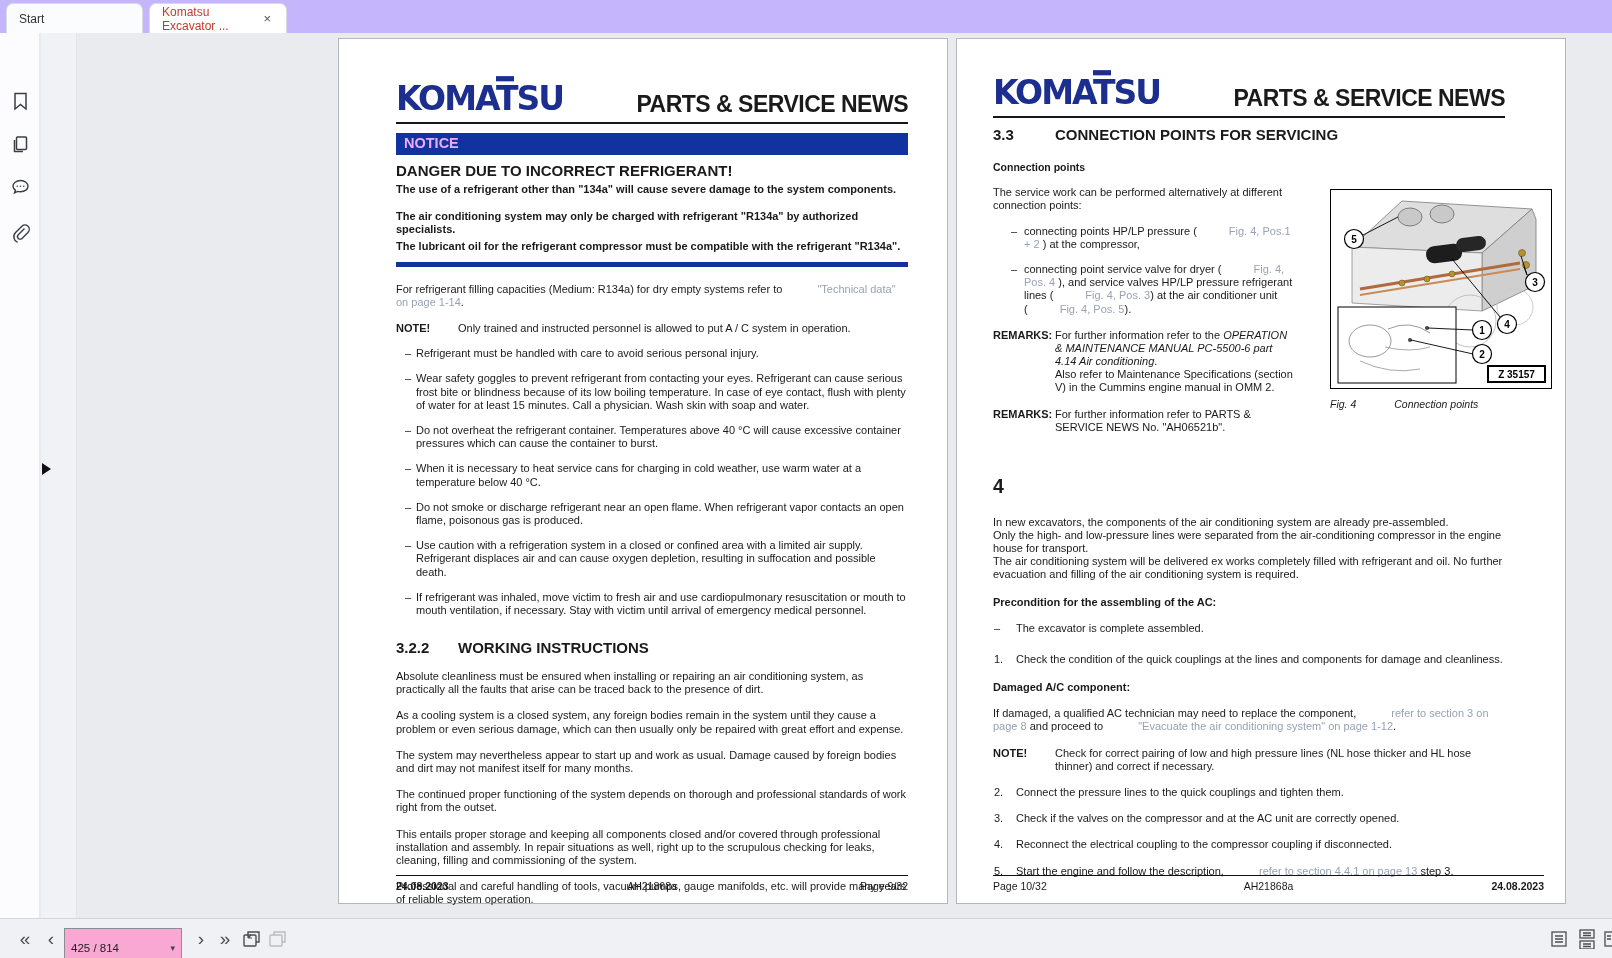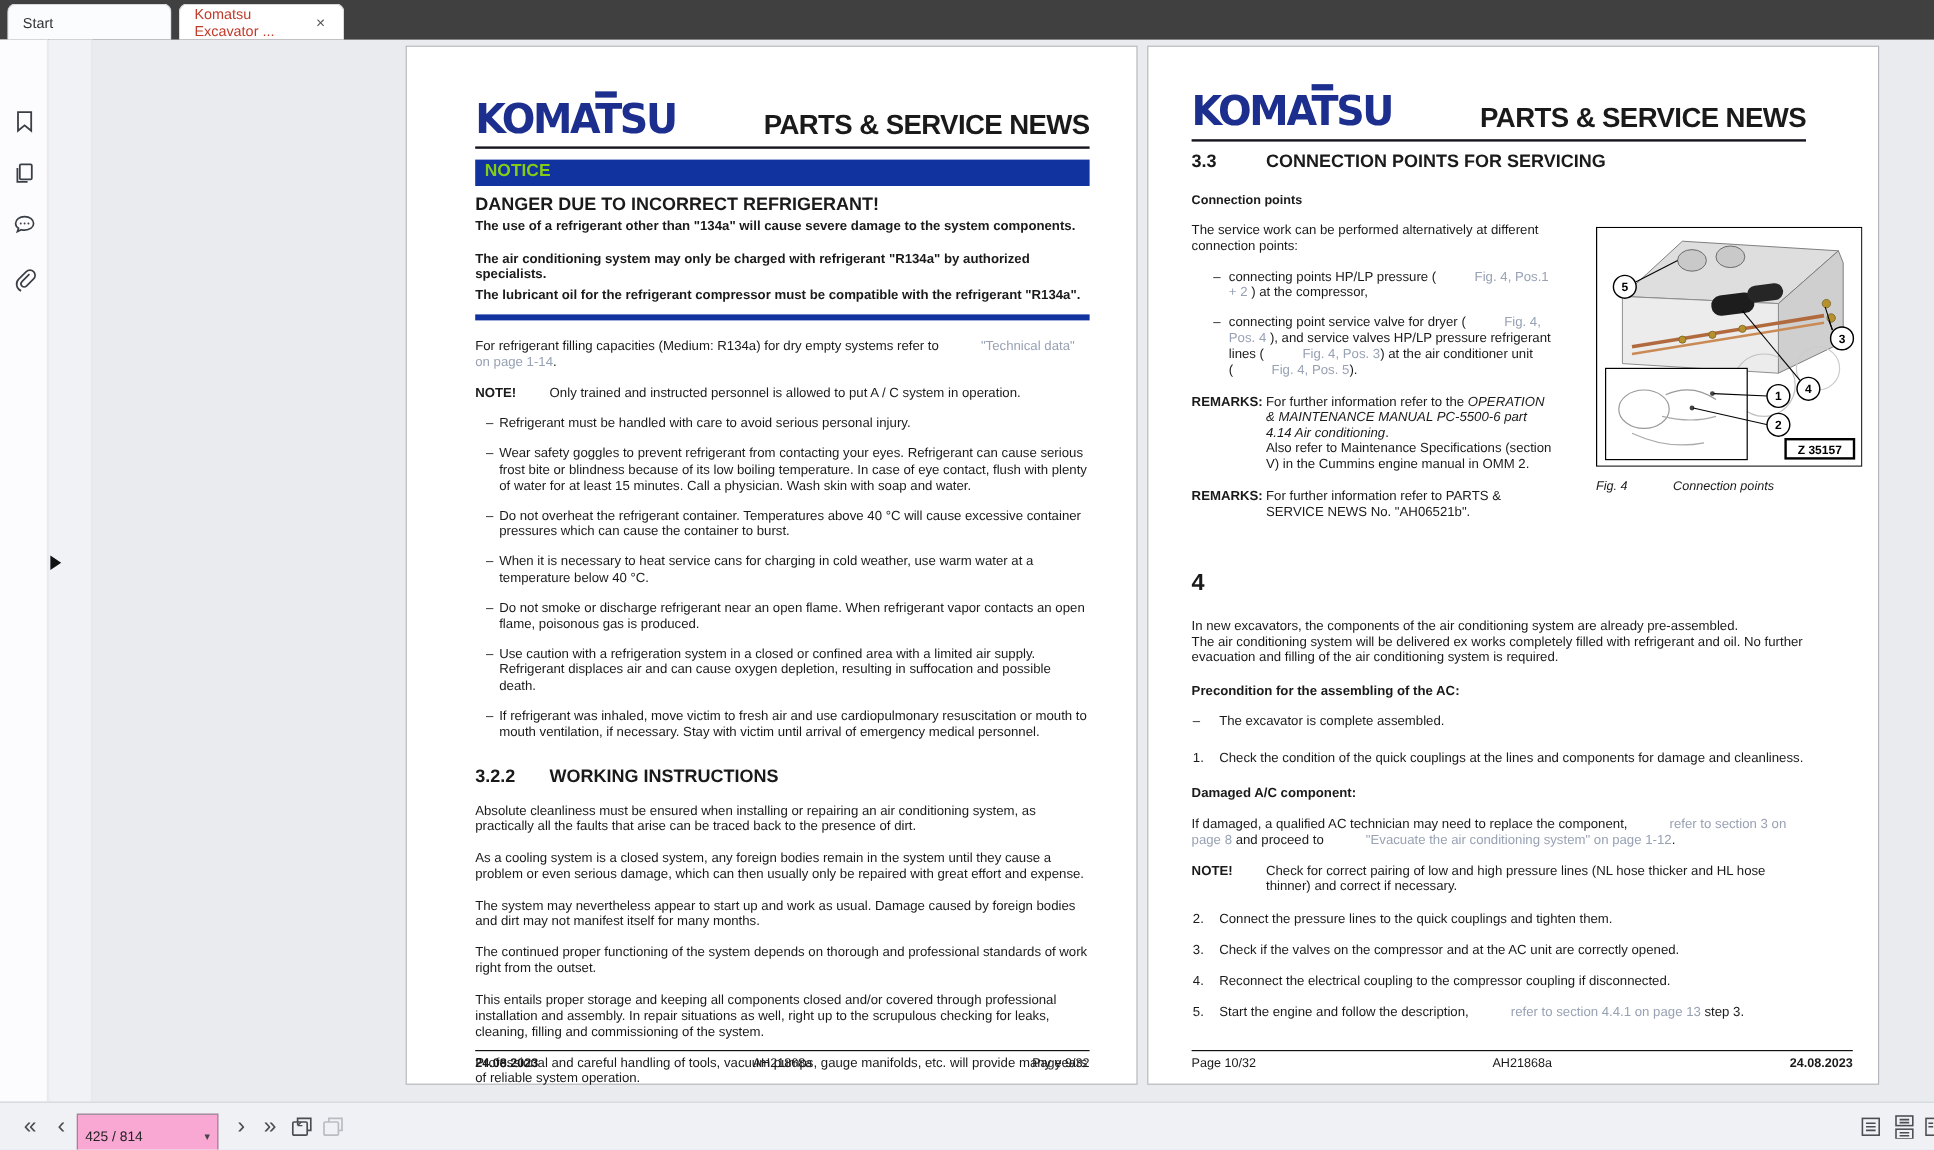--- a/index.html
+++ b/index.html
@@ -7,21 +7,21 @@
     --notice-blue:#10339f;
     --tab-red:#c13b2a;
     --link:#98a2b4;
     --ink:#1a1a1a;
   }
   *{margin:0;padding:0;box-sizing:border-box;}
   html,body{width:1612px;height:958px;overflow:hidden;}
   body{font-family:"Liberation Sans","DejaVu Sans",sans-serif;background:#e9ebef;color:var(--ink);position:relative;}
 
   
-  .tabbar{position:absolute;left:0;top:0;width:1612px;height:33px;background:#404040;}
+  .tabbar{position:absolute;left:0;top:0;width:1612px;height:33px;background:#c4b5fd;}
   .tab{position:absolute;top:3px;height:30px;border:1px solid #d8dbe0;border-bottom:none;
        border-radius:7px 7px 0 0;font-size:12px;display:flex;align-items:center;padding:0 12px;}
   .tab.start{left:6px;width:137px;background:#fbfcfd;color:#333;}
   .tab.doc{left:149px;width:138px;background:#ffffff;color:var(--tab-red);}
   .tab .close{margin-left:auto;color:#555;font-size:13px;line-height:1;padding:2px 3px;}
   .rail{position:absolute;left:0;top:33px;width:40px;height:885px;background:#fcfcfe;border-right:1px solid #e8e9ec;}
   .rail .ricon{position:absolute;left:10px;width:21px;height:21px;}
   .strip{position:absolute;left:41px;top:33px;width:36px;height:885px;background:#f0f2f6;border-right:1px solid #e3e5e9;}
   .toc-handle{position:absolute;left:42px;top:463px;width:0;height:0;
       border-top:6px solid transparent;border-bottom:6px solid transparent;border-left:9px solid #111;}
@@ -42,21 +42,21 @@
   .page-r{left:956px;padding:34px 60px 0 36px;}
 
   .phead{display:flex;align-items:flex-end;}
   .logo{color:var(--komatsu-blue);font-weight:bold;font-size:33px;letter-spacing:-2px;
         font-family:"DejaVu Sans",sans-serif;transform:scaleY(1.04);}
   .logo .kt{position:relative;}
   .logo .kt::after{content:"";position:absolute;left:0px;right:2px;top:-2px;height:5px;background:var(--komatsu-blue);}
   .ptitle{margin-left:auto;font-weight:bold;font-size:23px;letter-spacing:-0.5px;}
   .hrule{border-bottom:2px solid #15151f;margin-top:3px;}
 
-  .notice-banner{background:var(--notice-blue);color:#84cc16;font-weight:bold;font-size:14.5px;
+  .notice-banner{background:var(--notice-blue);color:#f0abfc;font-weight:bold;font-size:14.5px;
         padding:2px 0 3px 8px;margin-top:9px;}
   .danger-title{font-weight:bold;font-size:15px;margin-top:7px;}
   .bpar{font-weight:bold;margin-top:3px;}
   .gap{height:11px;}
   .blue-bar{height:5px;background:var(--notice-blue);margin-top:9px;}
 
   .par{margin-top:13px;}
   .ref{color:var(--link);margin-left:32px;}
   .lblrow{display:flex;margin-top:13px;}
   .lbl{flex:0 0 62px;font-weight:bold;}
@@ -301,20 +301,21 @@
       </div>
     </div>
   </div>
 
   <div class="h1row">
     <span class="h1num">4</span>
   </div>
 
   <div class="par" style="margin-top:16px">
     <div>In new excavators, the components of the air conditioning system are already pre-assembled.</div>
+    <div>Only the high- and low-pressure lines were separated from the air-conditioning compressor in the engine house for transport.</div>
     <div>The air conditioning system will be delivered ex works completely filled with refrigerant and oil. No further evacuation and filling of the air conditioning system is required.</div>
   </div>
 
   <div class="subhead">Precondition for the assembling of the AC:</div>
   <div class="bullet" style="padding-left:1px">
     <span class="dash" style="flex-basis:22px">–</span>
     <span class="btxt">The excavator is complete assembled.</span>
   </div>
 
   <div class="steprow" style="margin-top:18px">

